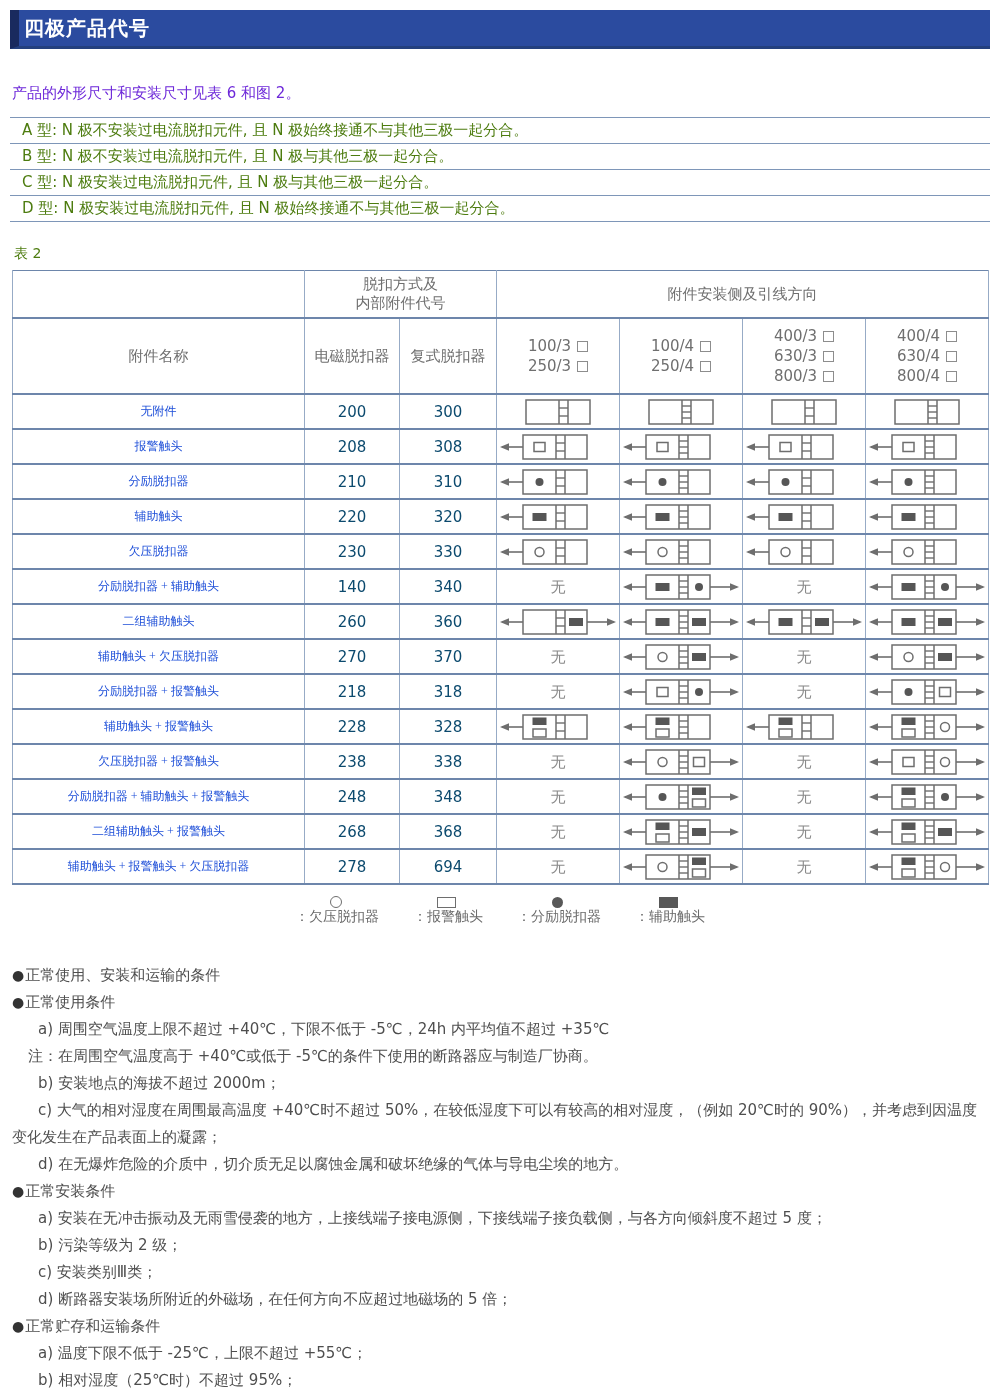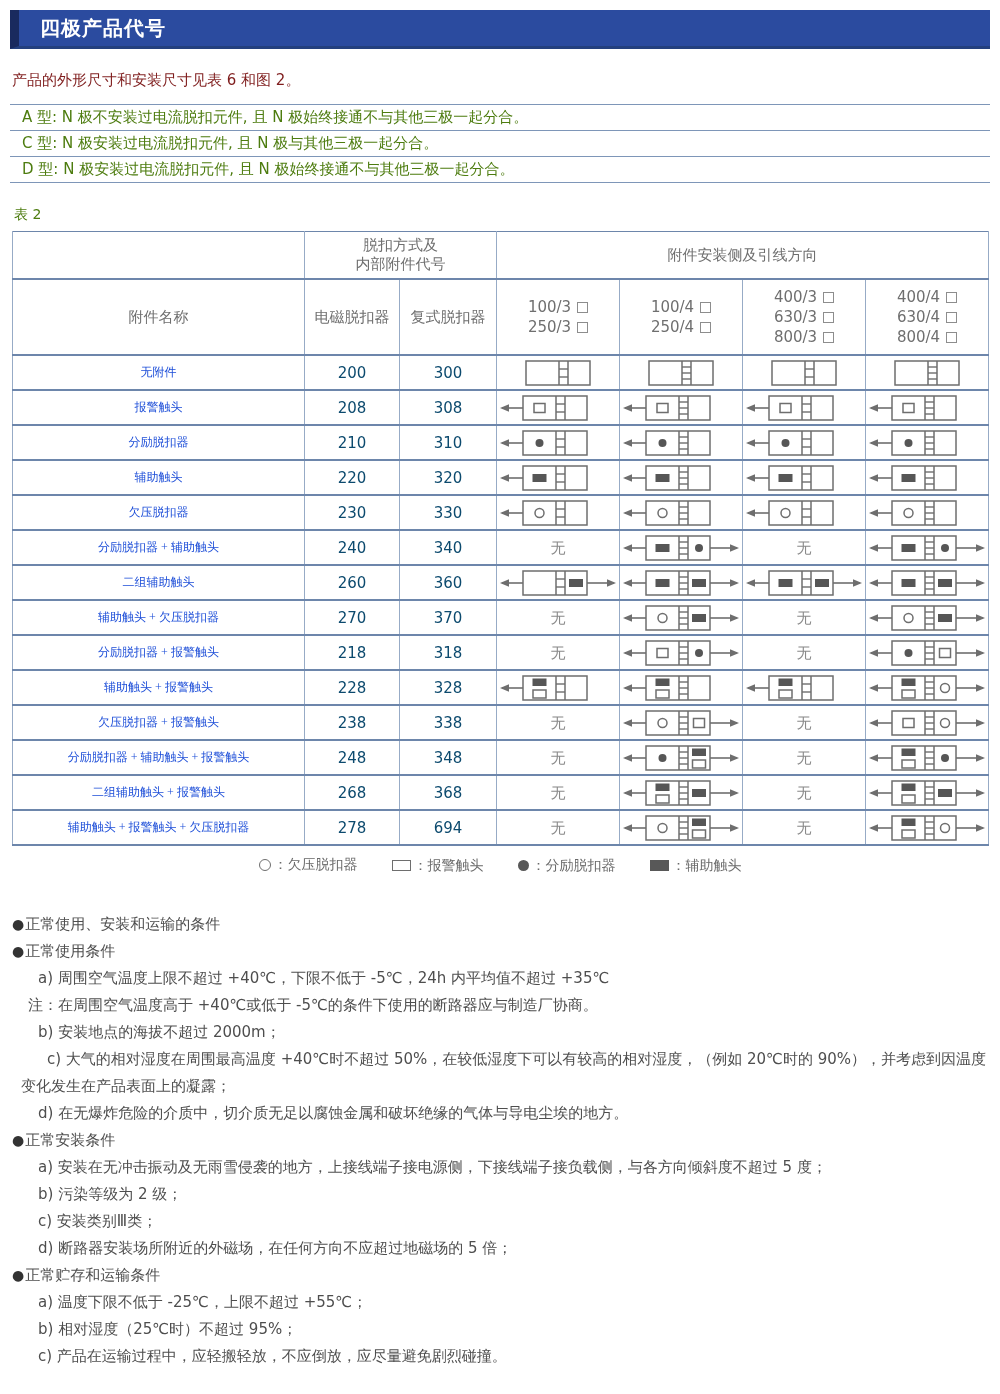--- a/index.html
+++ b/index.html
@@ -4,24 +4,24 @@
 <style>
   html,body{margin:0;padding:0;background:#ffffff;}
   body{width:1000px;height:1394px;overflow:hidden;
        font-family:"DejaVu Sans","Liberation Sans",sans-serif;}
   .page{width:1000px;position:relative;}
 
   
   .title-bar{margin:10px 10px 0 10px;height:36px;background:#2b4b9f;
              border-left:9px solid #192a5e;border-bottom:3px solid #24407e;
              display:flex;align-items:center;}
-  .title-bar .t{color:#ffffff;font-weight:bold;font-size:20px;padding-left:21px;letter-spacing:1px;}
+  .title-bar .t{color:#ffffff;font-weight:bold;font-size:20px;padding-left:5px;letter-spacing:1px;}
 
   
-  .intro{margin:22px 12px 14px 12px;font-size:15px;color:#7f1d1d;}
+  .intro{margin:35px 12px 14px 12px;font-size:15px;color:#6d28d9;}
 
   
   .type-list{margin:0 10px;border-top:1px solid #7e96b8;}
   .type-row{border-bottom:1px solid #7e96b8;padding:3px 0 3px 12px;
             font-size:15px;color:#4d7c0f;height:19px;line-height:19px;}
 
   
   .table-label{margin:23px 8px 7px 14px;font-size:14px;color:#4d7c0f;}
   table.main{border-collapse:collapse;table-layout:fixed;width:976px;margin:0 12px;
              border-bottom:2px solid #6d86ab;}
@@ -36,48 +36,49 @@
   .hd-sq{display:inline-block;width:9px;height:9px;border:1.5px solid #8d8d8d;
          margin-left:6px;vertical-align:-1px;background:#fff;}
   .main tbody td{height:33px;}
   .name-cell{font-size:12px;color:#1d4ed8;font-family:Liberation Serif, serif;}
   .code-cell{font-size:15px;color:#0c4a6e;}
   .none{color:#8a8a8a;font-size:15px;}
   .diag-cell svg{display:block;margin:0 auto;}
 
   
   .legend{margin:10px 12px 0 12px;text-align:center;font-size:14px;color:#696969;}
-  .leg-item{display:inline-flex;align-items:center;margin:0 17px;}
+  .leg-item{display:inline-flex;align-items:center;margin:0 17px;flex-direction:column;}
   .leg-sym{display:inline-block;margin-right:3px;}
   .sym-circ{width:10px;height:10px;border:1.5px solid #6e6e6e;border-radius:50%;}
   .sym-osq{width:17px;height:9px;border:1.5px solid #6e6e6e;}
   .sym-dot{width:11px;height:11px;background:#585858;border-radius:50%;}
   .sym-fsq{width:19px;height:11px;background:#585858;}
 
   
   .notes{margin:36px 12px 0 12px;font-size:15px;color:#4e4e4e;}
   .note{line-height:27px;}
   .note.bullet .bullet-dot{font-size:14px;margin-right:1px;color:#333333;}
   .note.item{padding-left:26px;}
   .note.item-note{padding-left:16px;}
-  .note.item-wrap{text-indent:26px;margin-left:9px;}
+  .note.item-wrap{text-indent:26px;}
 </style>
 </head>
 <body>
 
 <div class="page">
 
   <div class="title-bar">
     <span class="t">四极产品代号</span>
   </div>
 
   <p class="intro">产品的外形尺寸和安装尺寸见表 6 和图 2。</p>
 
   <div class="type-list" id="typeList">
       <div class="type-row">A 型: N 极不安装过电流脱扣元件, 且 N 极始终接通不与其他三极一起分合。</div>
+      <div class="type-row">B 型: N 极不安装过电流脱扣元件, 且 N 极与其他三极一起分合。</div>
       <div class="type-row">C 型: N 极安装过电流脱扣元件, 且 N 极与其他三极一起分合。</div>
       <div class="type-row">D 型: N 极安装过电流脱扣元件, 且 N 极始终接通不与其他三极一起分合。</div>
     </div>
 
   <div class="table-label">表 2</div>
 
   <table class="main">
     <colgroup>
       <col style="width:292px">
         <col style="width:95px">
@@ -379,21 +380,21 @@
               <line x1="57" y1="16" x2="66" y2="16" stroke="#6e6e6e" stroke-width="1.4"></line>
               <line x1="57" y1="22" x2="66" y2="22" stroke="#6e6e6e" stroke-width="1.4"></line>
               <line x1="3" y1="16" x2="24" y2="16" stroke="#6e6e6e" stroke-width="1.6"></line>
               <polygon points="1,16 10,12.2 10,19.8" fill="#6e6e6e"></polygon>
               <circle cx="40.5" cy="16" r="4.5" fill="#fff" stroke="#6e6e6e" stroke-width="1.5"></circle>
             </svg>
           </td>
         </tr>
         <tr>
           <td class="name-cell">分励脱扣器 + 辅助触头</td>
-          <td class="code-cell">240</td>
+          <td class="code-cell">140</td>
           <td class="code-cell">340</td>
           <td class="diag-cell"><span class="none">无</span></td>
           <td class="diag-cell">
             <svg viewBox="0 0 118 32" width="118" height="32">
               <rect x="24" y="4" width="64" height="24" fill="none" stroke="#6e6e6e" stroke-width="1.5"></rect>
               <line x1="57" y1="4" x2="57" y2="28" stroke="#6e6e6e" stroke-width="1.5"></line>
               <line x1="66" y1="4" x2="66" y2="28" stroke="#6e6e6e" stroke-width="1.5"></line>
               <line x1="57" y1="10" x2="66" y2="10" stroke="#6e6e6e" stroke-width="1.4"></line>
               <line x1="57" y1="16" x2="66" y2="16" stroke="#6e6e6e" stroke-width="1.4"></line>
               <line x1="57" y1="22" x2="66" y2="22" stroke="#6e6e6e" stroke-width="1.4"></line>

